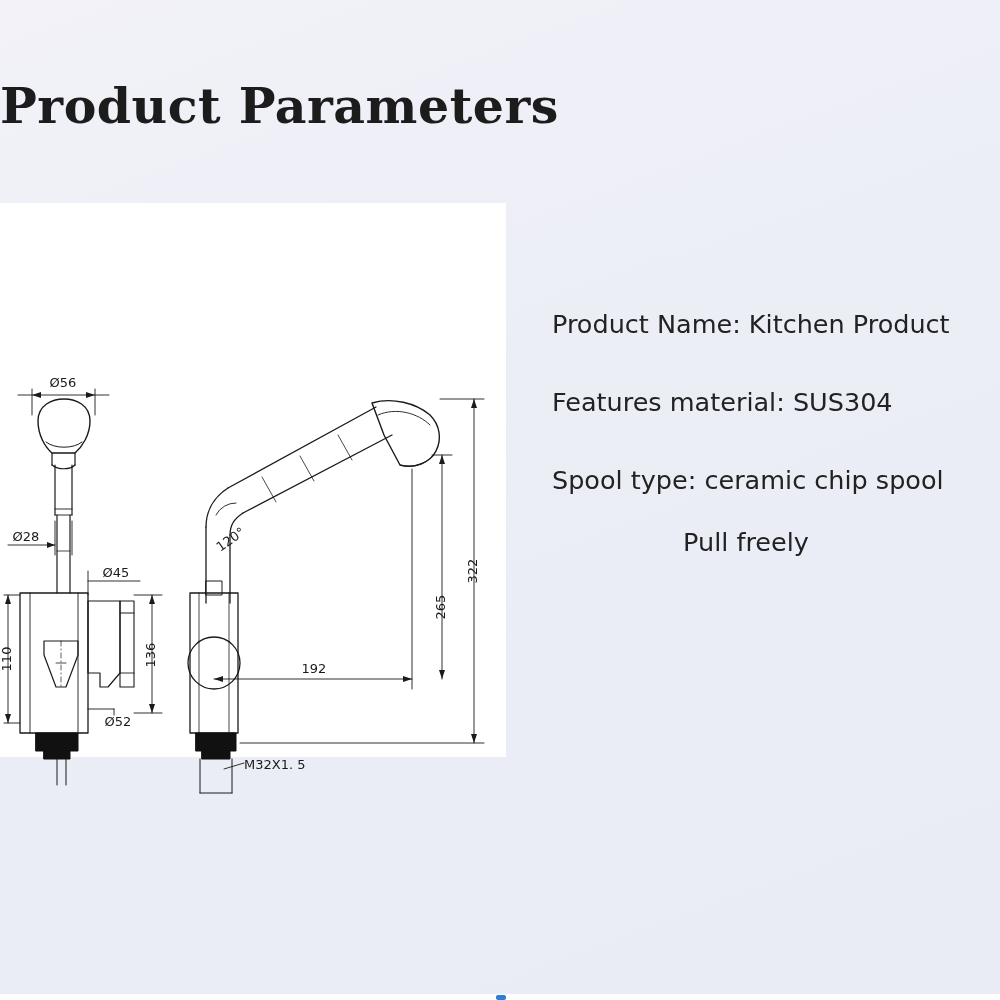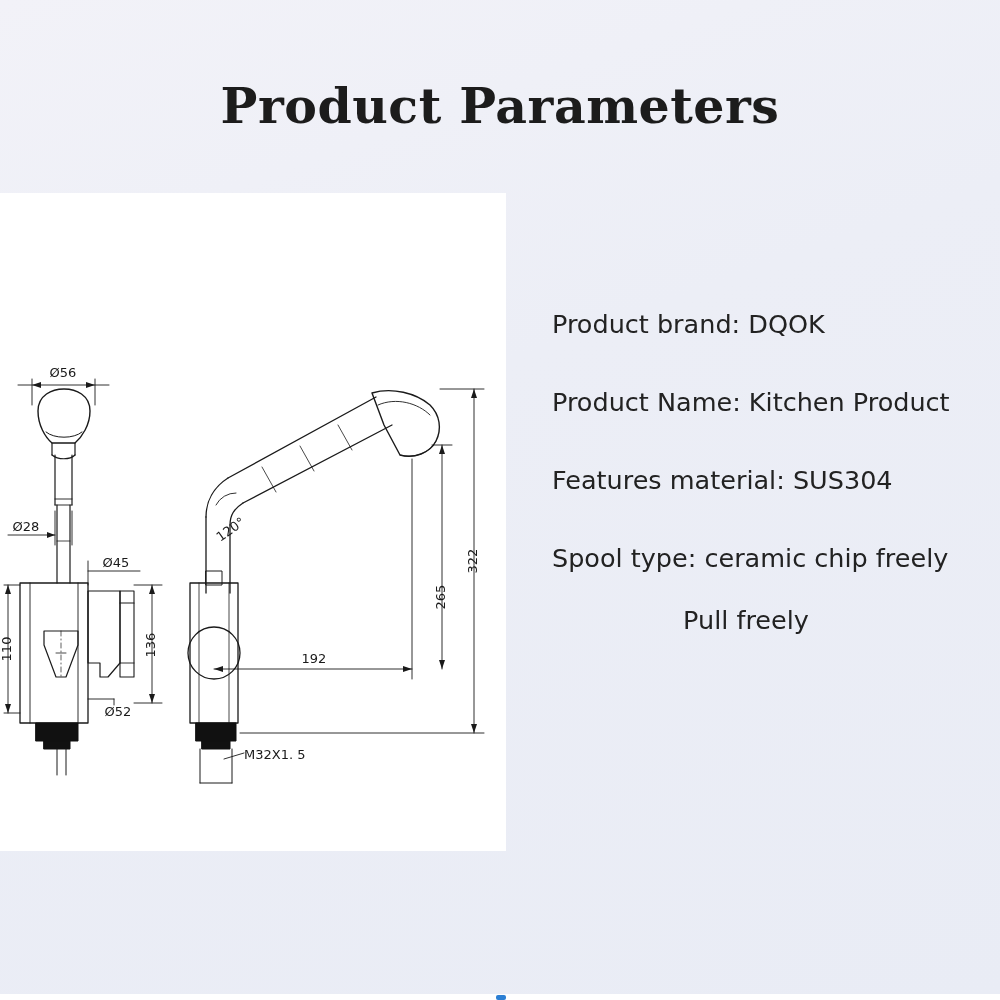--- a/index.html
+++ b/index.html
@@ -21,36 +21,36 @@
     overflow: hidden;
   }
   #title-bar {
     position: absolute;
     left: 0;
     top: 0;
     width: 1000px;
     height: 203px;
     display: flex;
     align-items: center;
-    justify-content: center;
+    justify-content: flex-start;
   }
   #page-title {
     font-family: "DejaVu Serif", "Liberation Serif", serif;
     font-weight: bold;
     font-size: 49px;
     color: #1c1c1c;
     letter-spacing: 0.5px;
     margin-top: 8px;
   }
   #drawing-panel {
     position: absolute;
     left: 0;
-    top: 193px;
+    top: 203px;
     width: 506px;
-    height: 658px;
+    height: 554px;
     background: #ffffff;
   }
   #drawing-svg {
     display: block;
   }
   #spec-list {
     position: absolute;
     left: 552px;
     top: 285px;
     width: 448px;
@@ -240,23 +240,22 @@
           <line x1="440" y1="196" x2="484" y2="196"></line>
           <line x1="240" y1="540" x2="484" y2="540"></line>
         </g>
         <text x="477" y="368" font-family="'DejaVu Sans',sans-serif" font-size="13" fill="#1a1a1a" text-anchor="middle" stroke="none" transform="rotate(-90 477 368)">322</text>
 
       </g>
     </svg>
   </div>
 
   <div id="spec-list">
-    <div class="spec-line">Product brand: DQOK</div>
     <div class="spec-line">Product Name: Kitchen Product</div>
     <div class="spec-line">Features material: SUS304</div>
-    <div class="spec-line">Spool type: ceramic chip freely</div>
+    <div class="spec-line">Spool type: ceramic chip spool</div>
     <div class="spec-line indented">Pull freely</div>
   </div>
 
   <div id="bottom-accent"></div>
   <div id="bottom-dot"></div>
 
 </div>
 
 </body></html>

